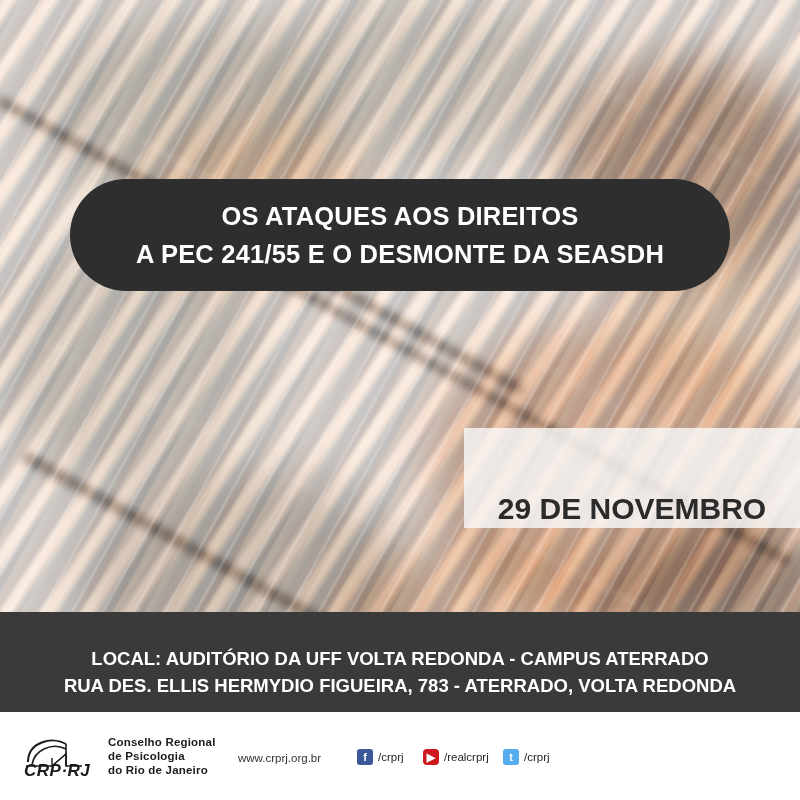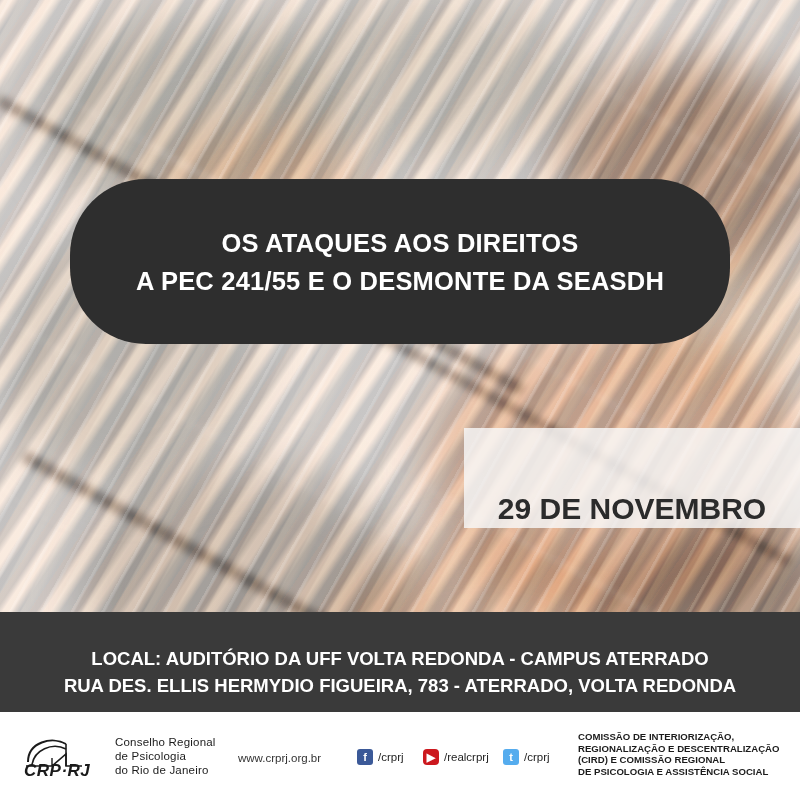--- a/index.html
+++ b/index.html
@@ -109,21 +109,21 @@
   .dv1 { left: -40px; top: 240px; width: 600px; height: 10px; }
   .dv2 { left: 180px; top: 400px; width: 650px; height: 9px; }
   .dv3 { left: -20px; top: 620px; width: 700px; height: 11px; }
 
   
   .title-plaque {
     position: absolute;
     left: 70px;
     top: 179px;
     width: 660px;
-    height: 165px;
+    height: 112px;
     background: #2e2e2e;
     border-radius: 76px;
     display: flex;
     flex-direction: column;
     align-items: center;
     justify-content: center;
   }
   .title-line {
     color: #ffffff;
     font-size: 25.5px;
@@ -206,25 +206,25 @@
     left: 24px;
     top: 49px;
     font-size: 17px;
     font-weight: bold;
     color: #1b1b1b;
     letter-spacing: 0.5px;
     font-style: italic;
   }
   .council-name {
     position: absolute;
-    left: 115px;
+    left: 108px;
     top: 23px;
     width: 150px;
     font-size: 11.5px;
-    font-weight: normal;
+    font-weight: bold;
     color: #1b1b1b;
     line-height: 14px;
     letter-spacing: 0.2px;
   }
   .site-url {
     position: absolute;
     left: 238px;
     top: 40px;
     font-size: 11.5px;
     color: #333333;
@@ -341,21 +341,15 @@
     <div class="social social-yt" style="left:423px;">
       <span class="social-badge badge-yt">▶</span>
       <span class="social-handle">/realcrprj</span>
     </div>
 
     <div class="social social-tw" style="left:503px;">
       <span class="social-badge badge-tw">t</span>
       <span class="social-handle">/crprj</span>
     </div>
 
-    <div class="commission">
-      <div>COMISSÃO DE INTERIORIZAÇÃO,</div>
-      <div>REGIONALIZAÇÃO E DESCENTRALIZAÇÃO</div>
-      <div>(CIRD) E COMISSÃO REGIONAL</div>
-      <div>DE PSICOLOGIA E ASSISTÊNCIA SOCIAL</div>
-    </div>
 
   </div>
 </div>
 
 </body></html>

